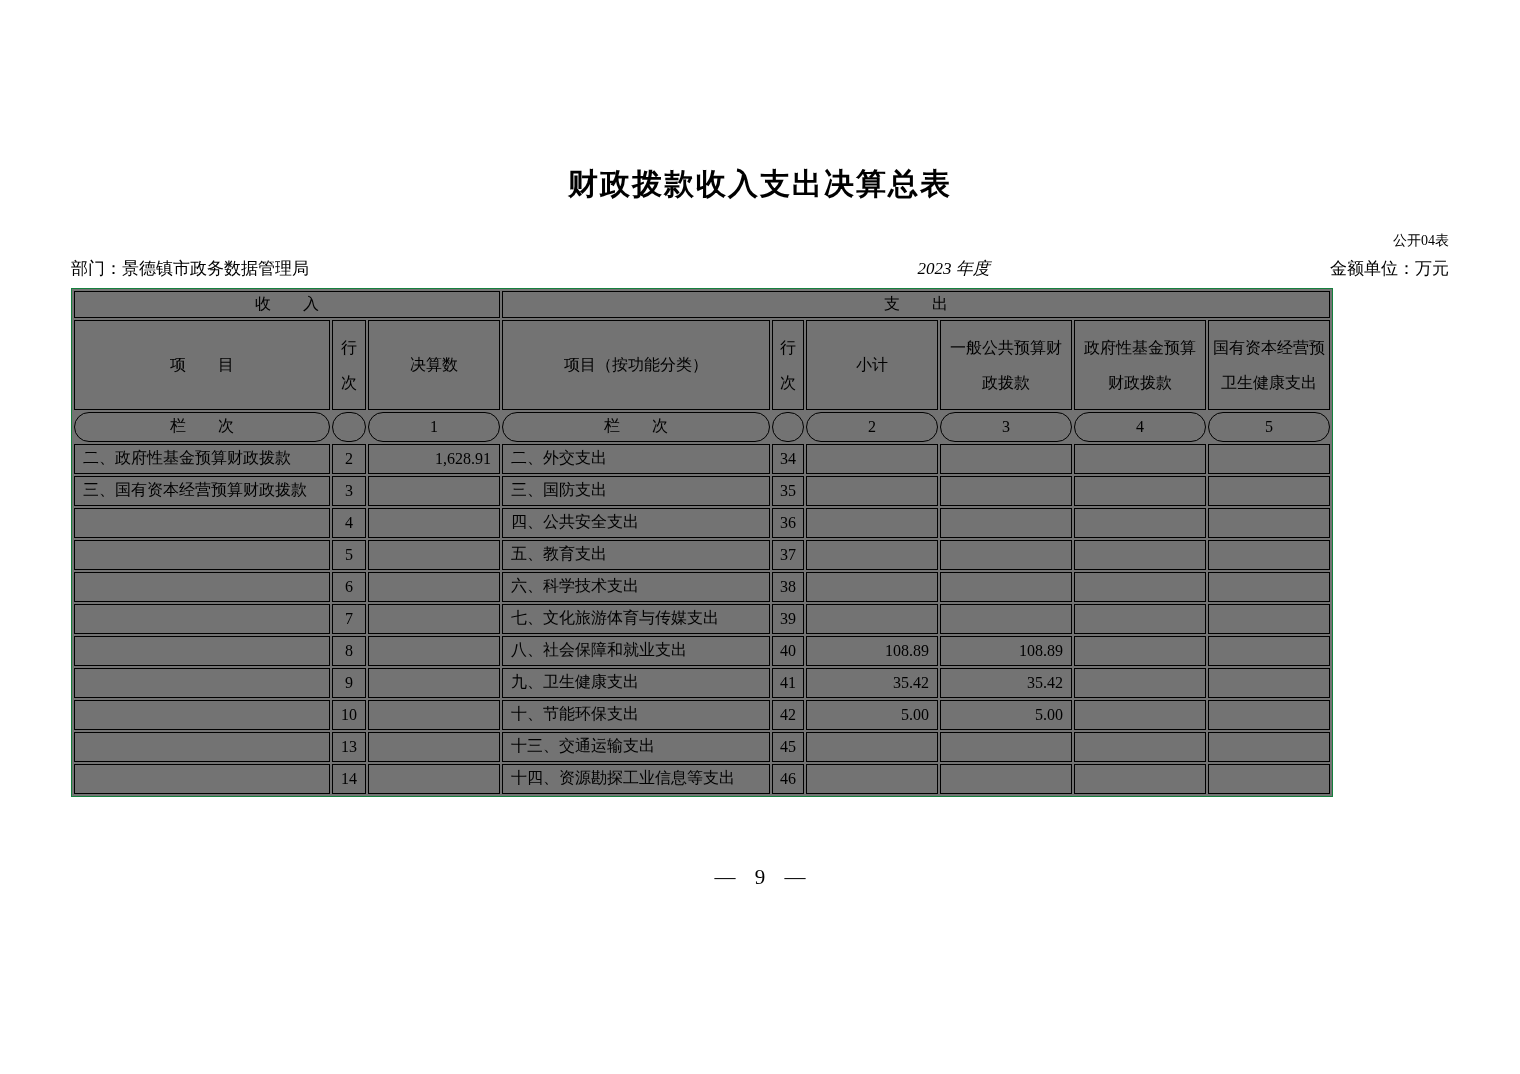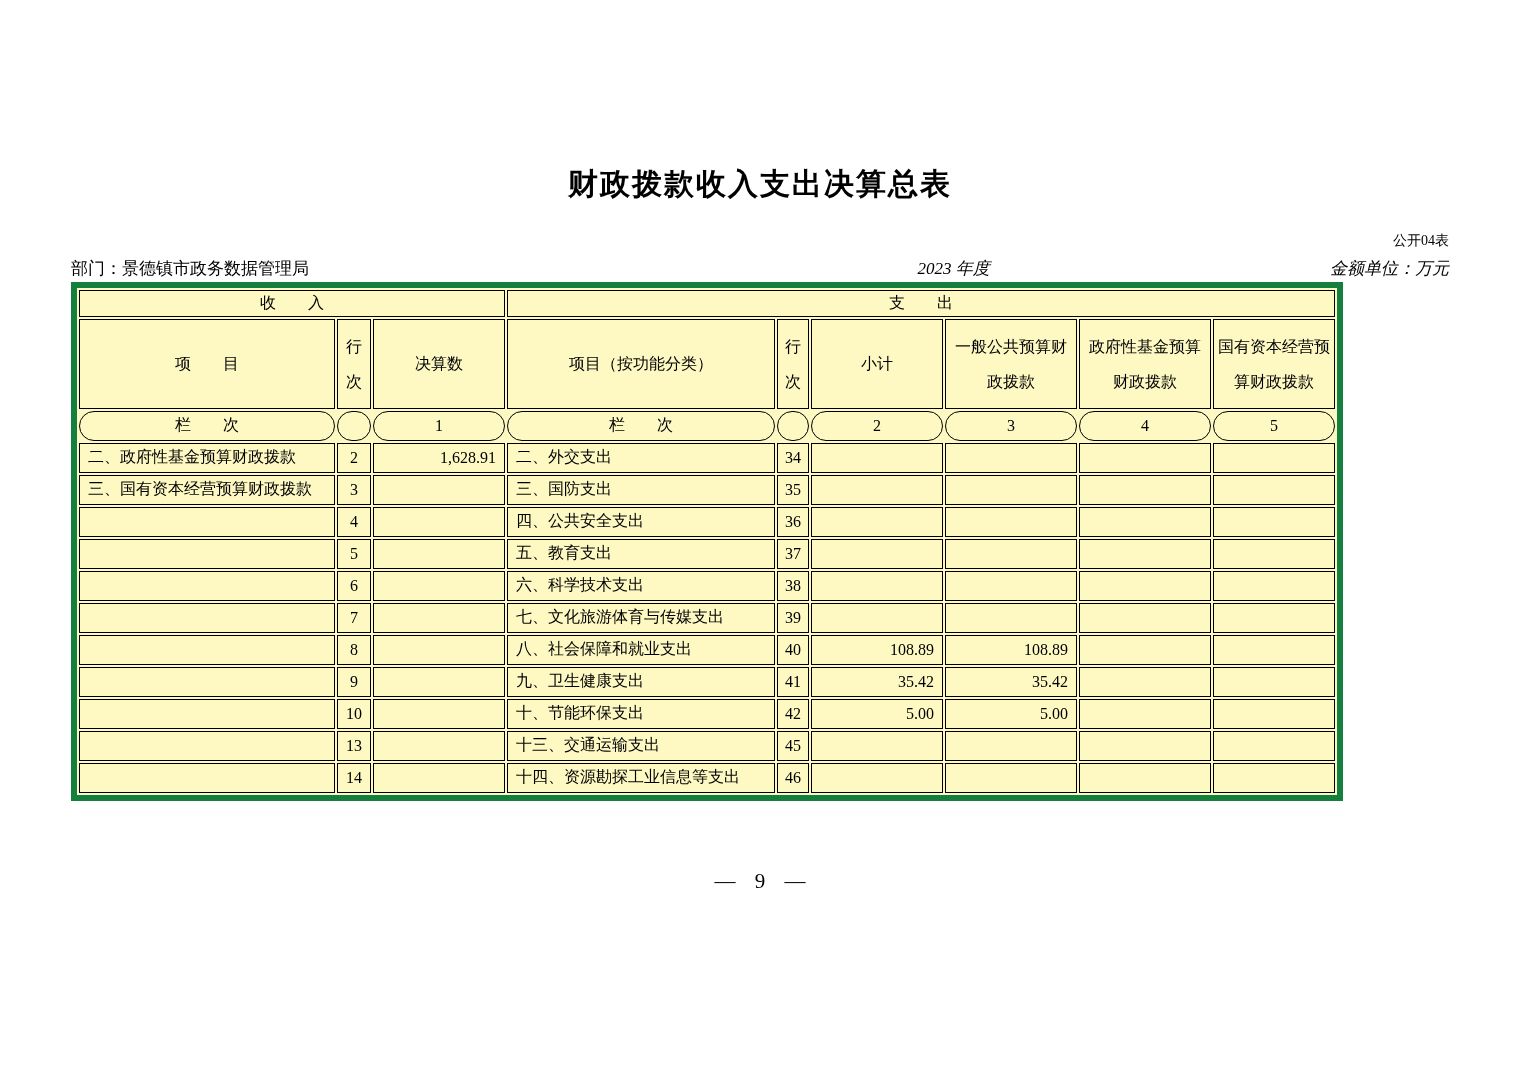--- a/index.html
+++ b/index.html
@@ -14,27 +14,27 @@
     text-align:center;
     font-family:"Liberation Sans","DejaVu Sans",sans-serif;
     font-weight:bold; font-size:30px; letter-spacing:2px;
     line-height:1.2;
   }
   .form-label { text-align:right; font-size:14px; margin-top:31px; line-height:1.2; }
   .meta-row { display:flex; margin-top:8px; font-size:17px; line-height:1.3; }
   .meta-row > span { flex:1; }
   .meta-left { text-align:left; }
   .meta-center { text-align:right;font-style:italic; }
-  .meta-right { text-align:right;font-style:italic; }
+  .meta-right { text-align:right; }
   table.grid {
-    margin-top:2px;
+    margin-top:8px;
     width:1262px; table-layout:fixed;
     border-collapse:separate; border-spacing:2px;
-    border:6px solid #15803d;
-    background:#fef9c3;
+    border:1px solid #15803d;
+    background:#737373;
   }
   table.grid th, table.grid td {
     border:1px solid #000;
     font-weight:normal; font-size:16px;
     vertical-align:middle; overflow:hidden;
   }
   table.grid th { white-space:pre-line; text-align:center; }
   tr.band1 th { height:27px; }
   tr.band2 th { height:90px; line-height:2.2; }
   tr.idx td { height:30px; text-align:center;border-radius:15px; }
@@ -83,21 +83,21 @@
         <th>决算数</th>
         <th>项目（按功能分类）</th>
         <th>行
 次</th>
         <th>小计</th>
         <th>一般公共预算财
 政拨款</th>
         <th>政府性基金预算
 财政拨款</th>
         <th>国有资本经营预
-算财政拨款</th>
+卫生健康支出</th>
       </tr>
       <tr class="idx">
         <td>栏　　次</td>
         <td></td>
         <td>1</td>
         <td>栏　　次</td>
         <td></td>
         <td>2</td>
         <td>3</td>
         <td>4</td>

